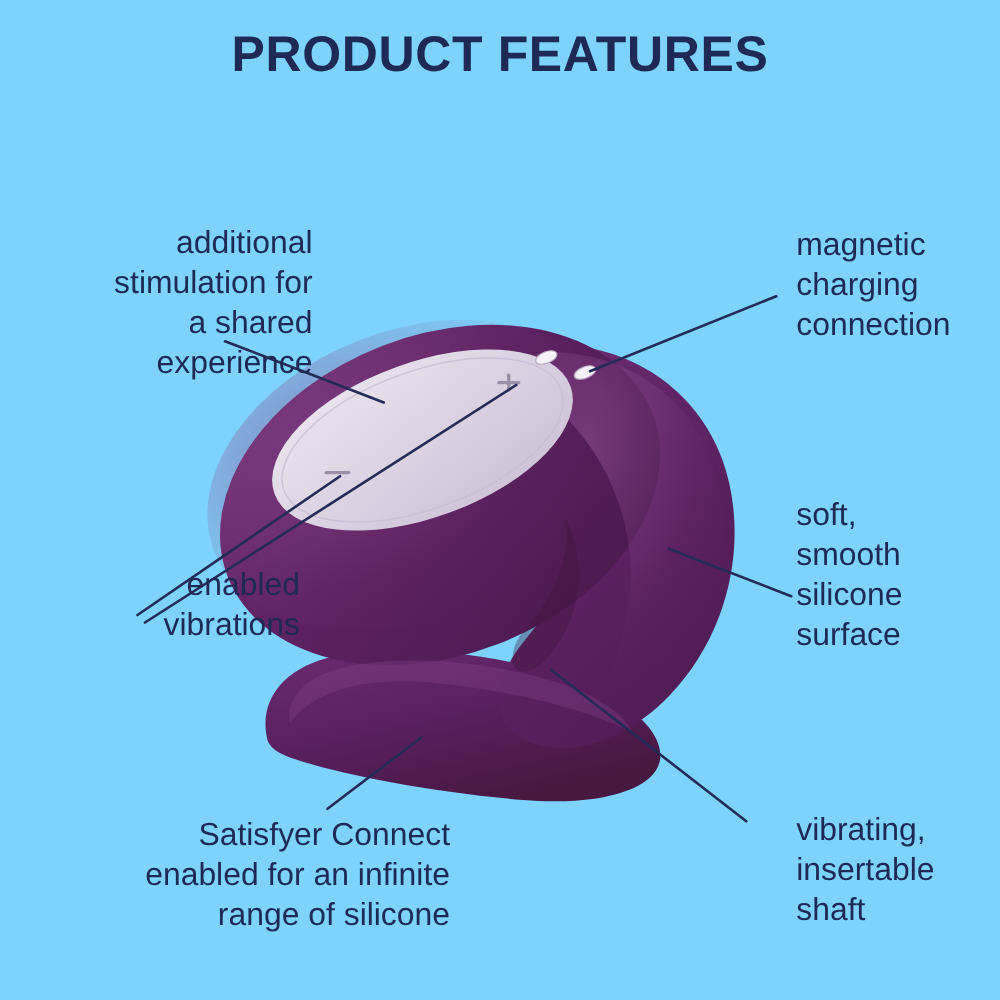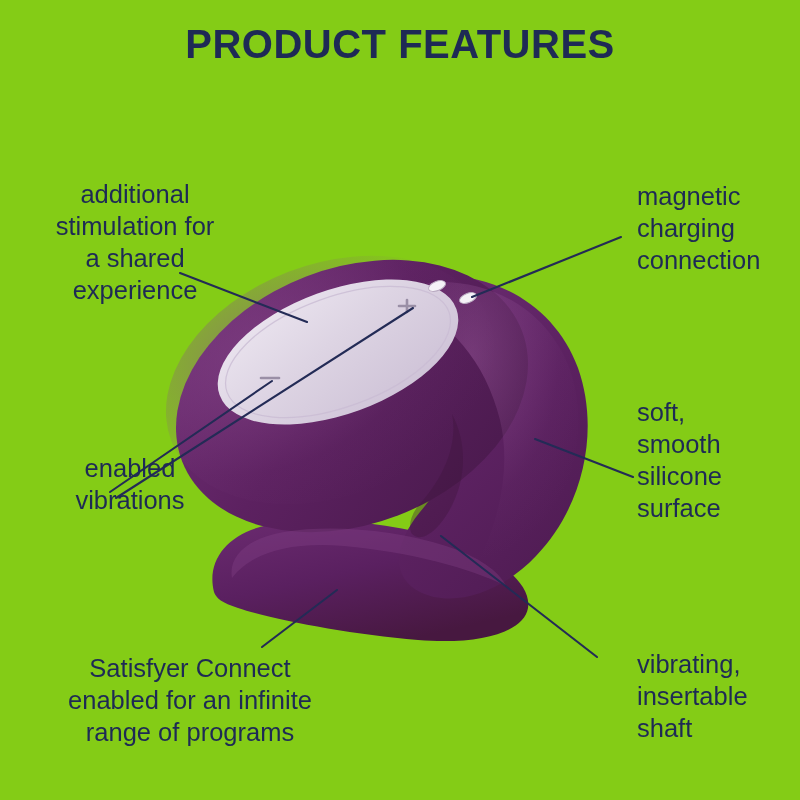--- a/index.html
+++ b/index.html
@@ -11,21 +11,21 @@
     height: 800px;
     background: #ffffff;
     font-family: "Liberation Sans", sans-serif;
     overflow: hidden;
     position: relative;
   }
   #infographic {
     position: relative;
     width: 800px;
     height: 800px;
-    background: #84cc16;
+    background: #7dd3fc;
   }
   #title {
     position: absolute;
     left: 0;
     top: 22px;
     width: 800px;
     text-align: center;
     font-size: 40px;
     font-weight: bold;
     letter-spacing: 0.5px;
@@ -34,21 +34,21 @@
   }
   .callout {
     position: absolute;
     color: #1e2a55;
     font-size: 25.5px;
     line-height: 1.26;
     font-family: "Liberation Sans", sans-serif;
     font-weight: 500;
     white-space: pre-line;
   }
-  .callout-left  { text-align: center; }
+  .callout-left  { text-align: right; }
   .callout-right { text-align: left; }
 
   #cal-additional  { left: 20px;  top: 178px; width: 230px; }
   #cal-control     { left: 20px;  top: 452px; width: 220px; }
   #cal-connect     { left: 20px;  top: 652px; width: 340px; }
   #cal-magnetic    { left: 637px; top: 180px; width: 175px; }
   #cal-soft        { left: 637px; top: 396px; width: 165px; }
   #cal-vibrating   { left: 637px; top: 648px; width: 175px; }
 
   #art {
@@ -176,21 +176,21 @@
   <div class="callout callout-left" id="cal-additional">additional
 stimulation for
 a shared
 experience</div>
 
   <div class="callout callout-left" id="cal-control">enabled
 vibrations</div>
 
   <div class="callout callout-left" id="cal-connect">Satisfyer Connect
 enabled for an infinite
-range of programs</div>
+range of silicone</div>
 
   <div class="callout callout-right" id="cal-magnetic">magnetic
 charging
 connection</div>
 
   <div class="callout callout-right" id="cal-soft">soft,
 smooth
 silicone
 surface</div>
 

